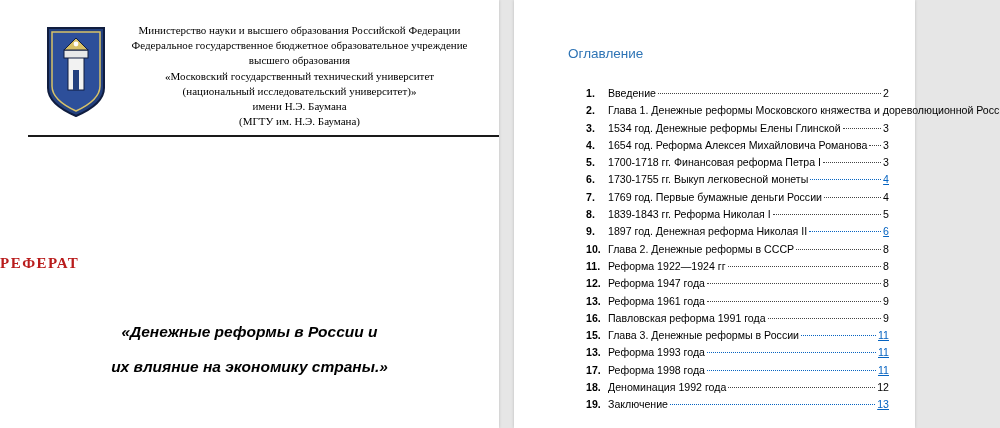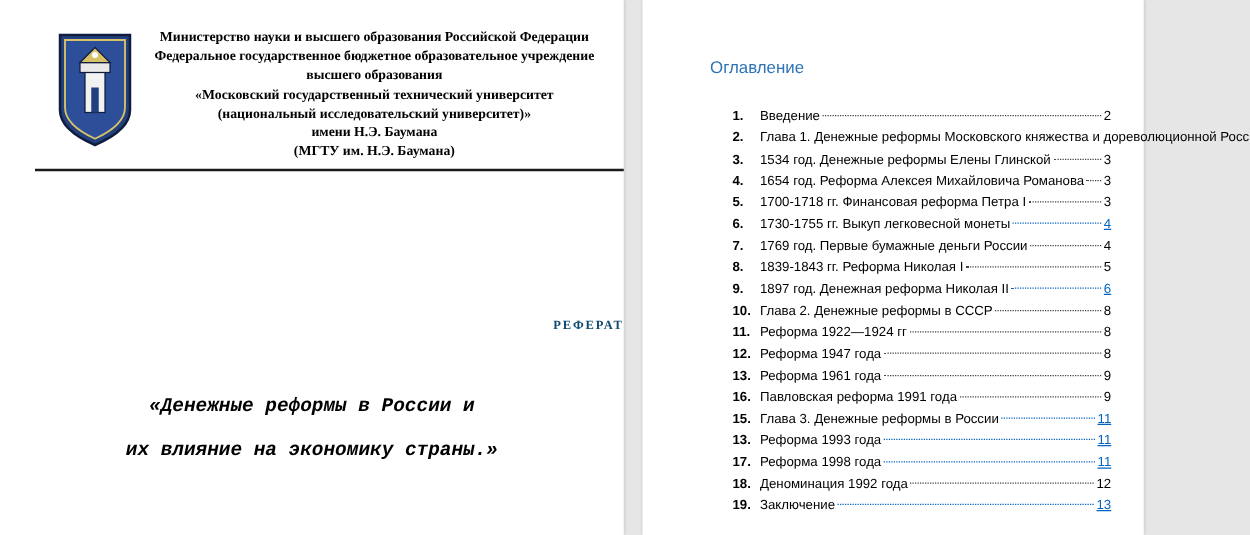--- a/index.html
+++ b/index.html
@@ -19,43 +19,43 @@
   .page-right { width: 401px; box-shadow: 0 0 3px rgba(0,0,0,.18); }
 
   
   .emblem {
     position: absolute;
     left: 44px; top: 26px;
     width: 64px; height: 92px;
   }
   .header-block {
     font-family: "Liberation Serif", serif;
-    font-weight: bold;
+    font-weight: normal;
     font-size: 11px;
     line-height: 15.2px;
     text-align: center;
     padding: 23px 10px 0 110px;
     color: #000;
   }
   .header-rule {
     border: 0;
     border-top: 2px solid #1a1a1a;
     margin: 6px 0 0 28px;
   }
   .referat-title {
     font-family: "Liberation Serif", serif;
     font-weight: bold;
-    font-size: 10px;
+    font-size: 15px;
     letter-spacing: 1.5px;
-    text-align: right;
+    text-align: left;
     margin-top: 118px;
-    color: #0c4a6e;
+    color: #b91c1c;
   }
   .quote-block {
-    font-family: Liberation Mono, monospace;
+    font-family: Liberation Sans, sans-serif;
     font-weight: bold;
     font-style: italic;
     font-size: 15.5px;
     text-align: center;
     margin-top: 42px;
     line-height: 35px;
     color: #000;
   }
 
   

